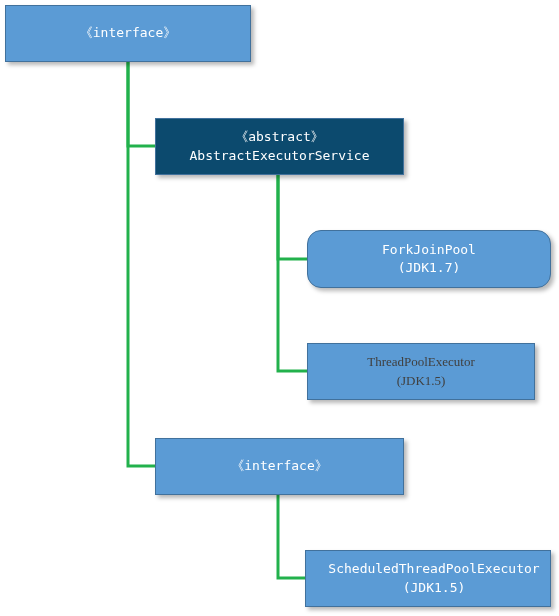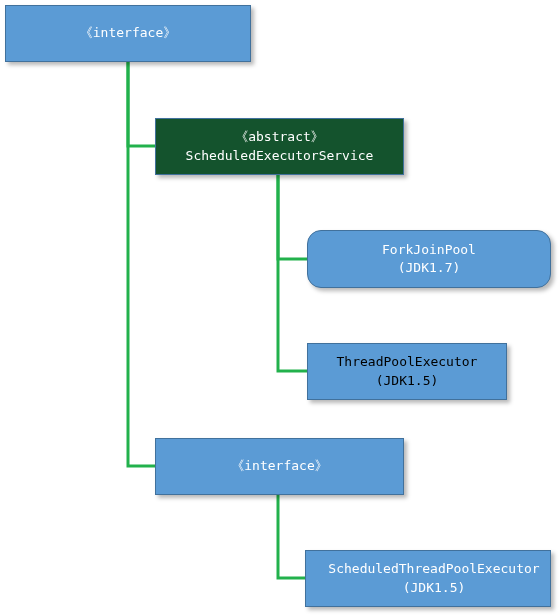--- a/index.html
+++ b/index.html
@@ -66,29 +66,29 @@
   <svg id="connector-layer" viewBox="0 0 559 616" width="559" height="616" xmlns="http://www.w3.org/2000/svg">
       <polyline points="128,62 128,146 155,146" fill="none" stroke="#22b14c" stroke-width="3" stroke-linejoin="miter" stroke-linecap="butt"></polyline>
       <polyline points="128,62 128,466 155,466" fill="none" stroke="#22b14c" stroke-width="3" stroke-linejoin="miter" stroke-linecap="butt"></polyline>
       <polyline points="278,175 278,259 307,259" fill="none" stroke="#22b14c" stroke-width="3" stroke-linejoin="miter" stroke-linecap="butt"></polyline>
       <polyline points="278,175 278,371 307,371" fill="none" stroke="#22b14c" stroke-width="3" stroke-linejoin="miter" stroke-linecap="butt"></polyline>
       <polyline points="278,495 278,578 305,578" fill="none" stroke="#22b14c" stroke-width="3" stroke-linejoin="miter" stroke-linecap="butt"></polyline>
     </svg>
 <div class="node" style="left: 5px; top: 5px; width: 246px; height: 57px; background: rgb(91, 155, 213); border-color: rgb(65, 113, 156); color: rgb(255, 255, 255);">
       <span class="stereotype">《interface》</span>
     </div>
-    <div class="node" style="left: 155px; top: 118px; width: 249px; height: 57px; background: #14532d; border-color: rgb(65, 113, 156); color: rgb(255, 255, 255);">
+    <div class="node" style="left: 155px; top: 118px; width: 249px; height: 57px; background: #0c4a6e; border-color: rgb(65, 113, 156); color: rgb(255, 255, 255);">
       <span class="stereotype">《abstract》</span>
-      <span class="name">ScheduledExecutorService</span>
+      <span class="name">AbstractExecutorService</span>
     </div>
     <div class="node" style="left: 307px; top: 230px; width: 244px; height: 58px; background: rgb(91, 155, 213); border-color: rgb(65, 113, 156); color: rgb(255, 255, 255); border-radius: 14px;">
       <span class="name">ForkJoinPool</span>
       <span class="version">(JDK1.7)</span>
     </div>
-    <div class="node" style="left: 307px; top: 343px; width: 200px; height: 57px; background: rgb(91, 155, 213); border-color: rgb(65, 113, 156); color: #000000;">
+    <div class="node" style="left: 307px; top: 343px; width: 228px; height: 57px; background: rgb(91, 155, 213); border-color: rgb(65, 113, 156); color: #404040; font-family: Liberation Serif, serif;">
       <span class="name">ThreadPoolExecutor</span>
       <span class="version">(JDK1.5)</span>
     </div>
     <div class="node" style="left: 155px; top: 438px; width: 249px; height: 57px; background: rgb(91, 155, 213); border-color: rgb(65, 113, 156); color: rgb(255, 255, 255);">
       <span class="stereotype">《interface》</span>
     </div>
     <div class="node" style="left: 305px; top: 550px; width: 246px; height: 57px; background: rgb(91, 155, 213); border-color: rgb(65, 113, 156); color: rgb(255, 255, 255); padding-left: 12px;">
       <span class="name">ScheduledThreadPoolExecutor</span>
       <span class="version">(JDK1.5)</span>
     </div>

